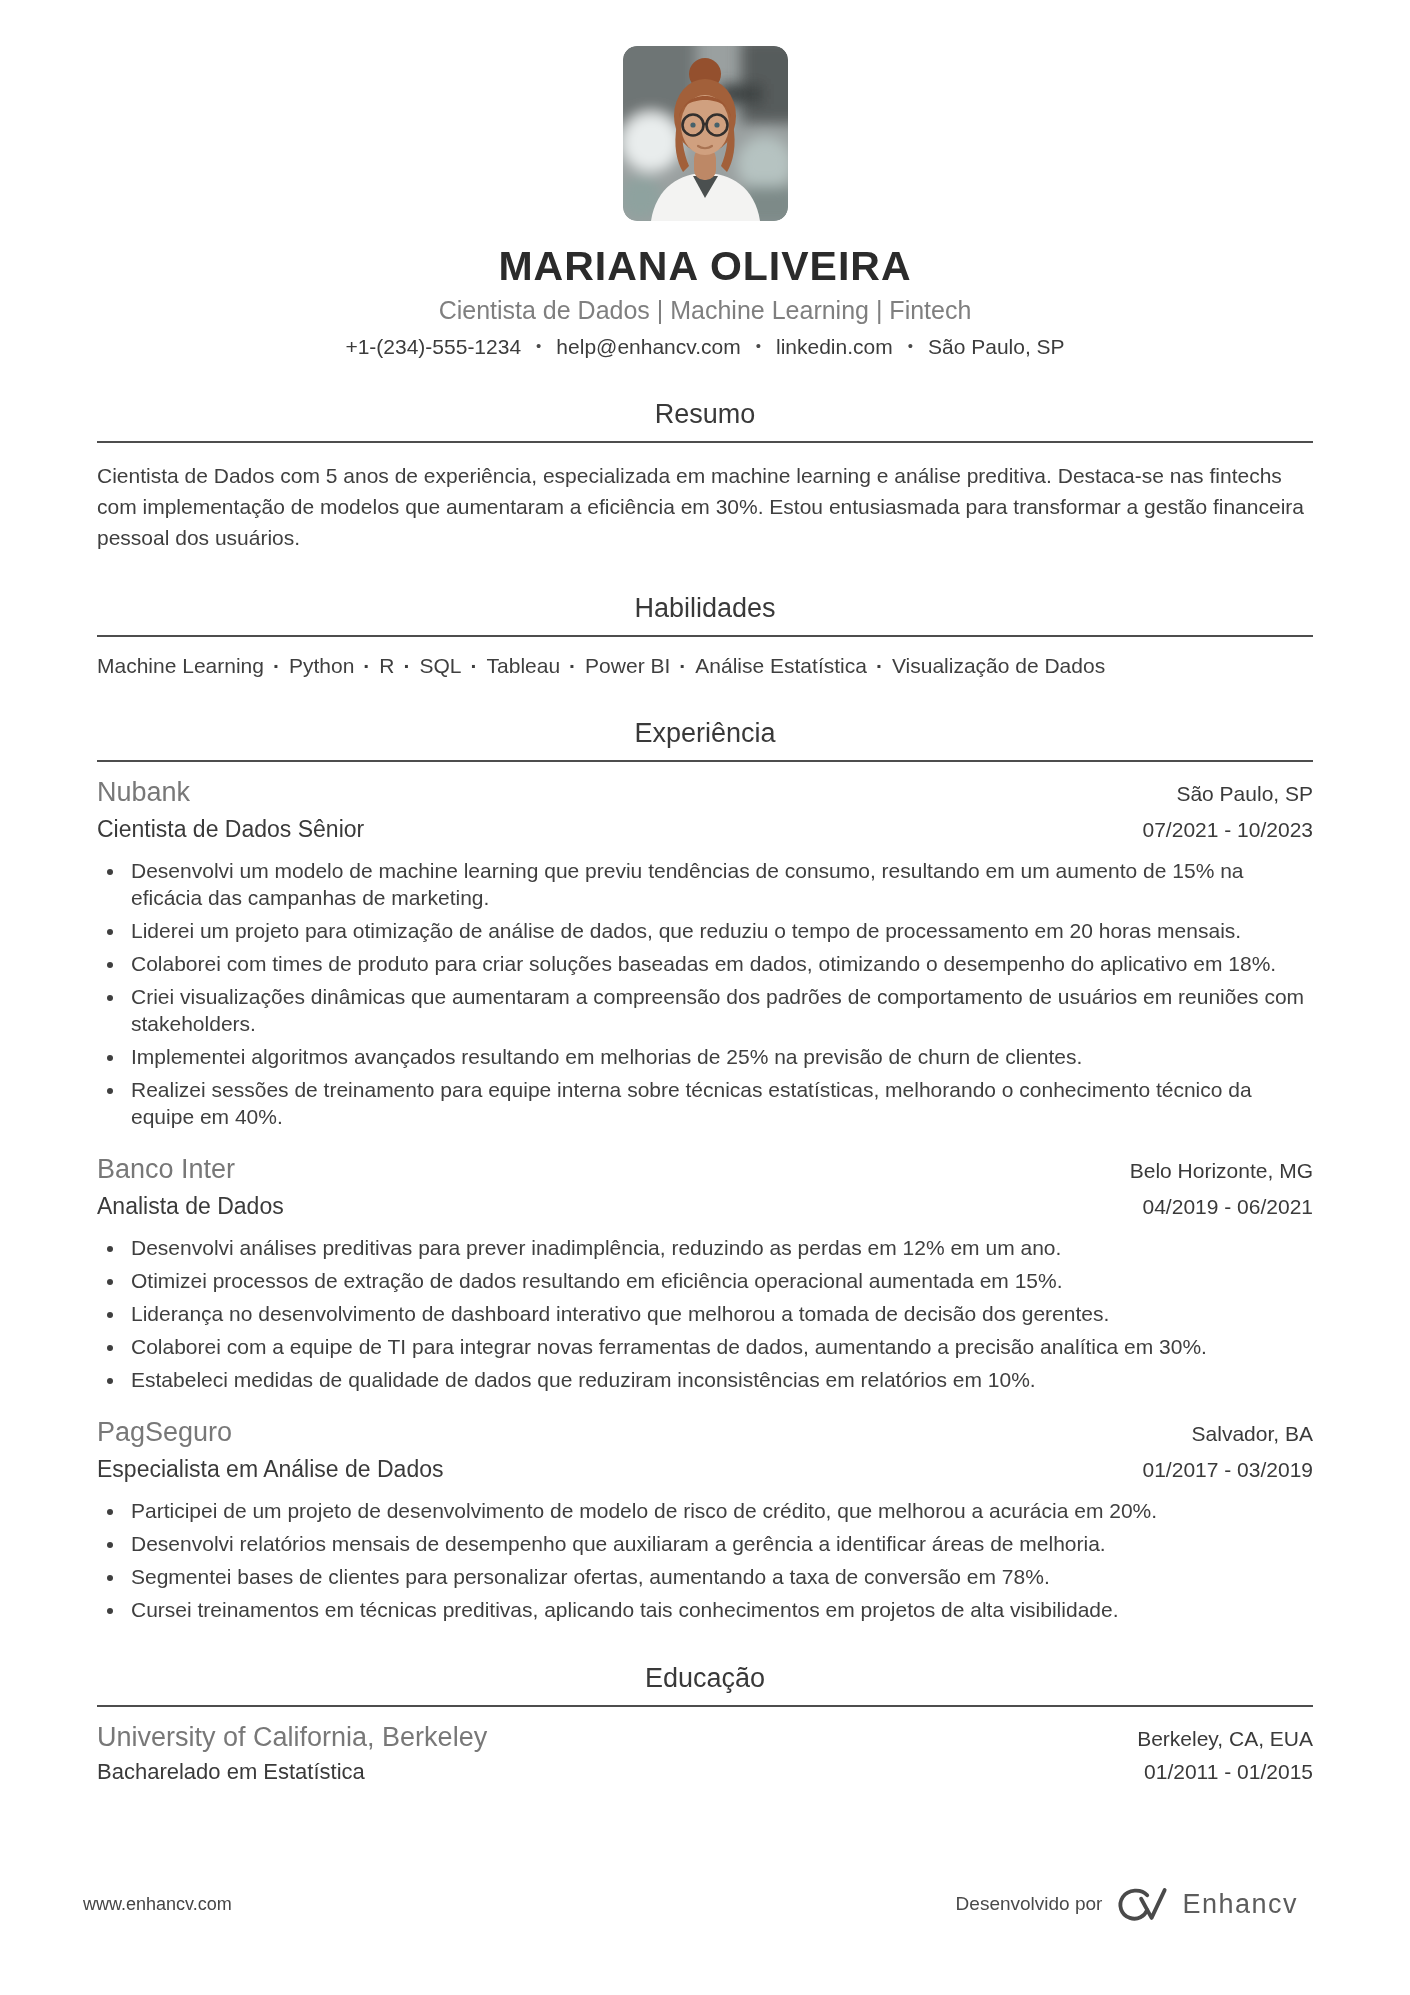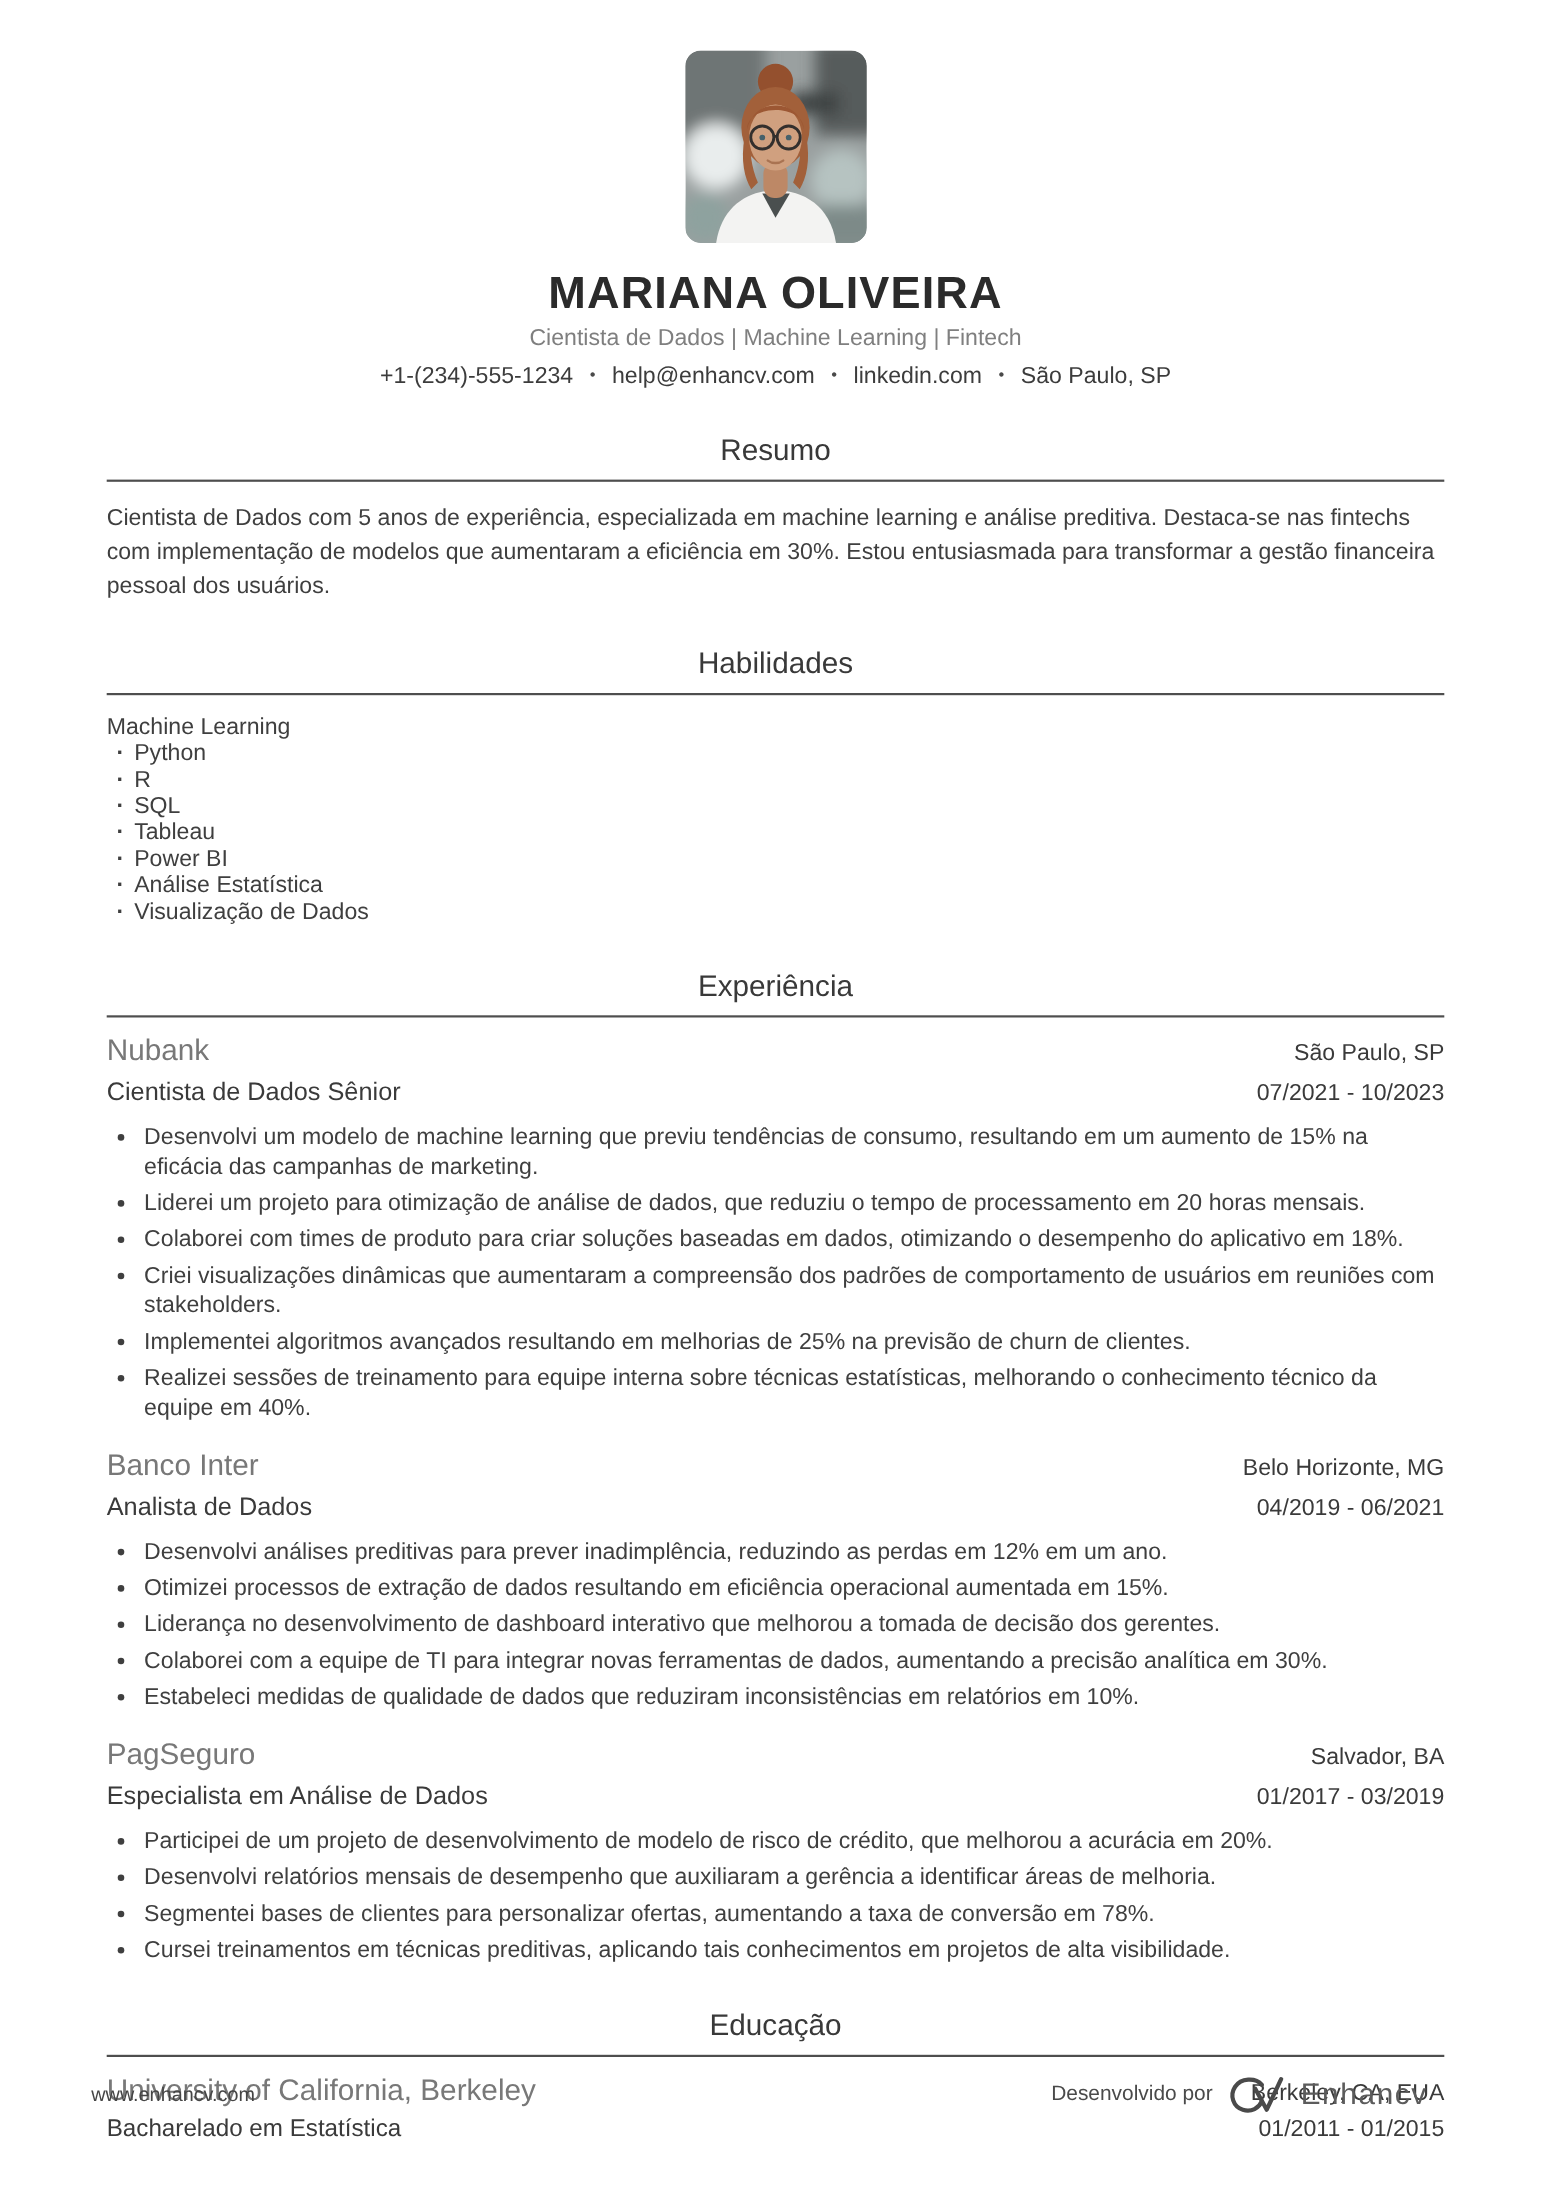--- a/index.html
+++ b/index.html
@@ -17,21 +17,21 @@
   .header { text-align:center; padding-top:46px; }
   .photo {
     width:165px; height:175px; border-radius:14px; overflow:hidden;
     margin:0 auto; display:block;
   }
   .name {
     margin-top:22px; font-size:41px; font-weight:700; letter-spacing:1px;
     color:#2b2b2b;
   }
   .subtitle {
-    margin-top:6px; font-size:21px; font-weight:400; color:#7f7f7f;
+    margin-top:6px; font-size:25px; font-weight:400; color:#7f7f7f;
   }
   .contact {
     margin-top:10px; list-style:none; display:flex; justify-content:center;
     align-items:baseline; font-size:21px; color:#3c3c3c;
   }
   .contact li + li::before {
     content:"•"; margin:0 15px; font-size:15px; color:#4a4a4a;
     position:relative; top:-3px;
   }
 
@@ -41,21 +41,21 @@
     text-align:center; font-size:27px; font-weight:400; color:#393939;
   }
   .rule {
     border:none; border-top:2px solid #4e4e4e; margin-top:11px;
   }
   .body-text {
     margin-top:17px; font-size:21px; line-height:31px; color:#3f3f3f;
   }
   .skills {
     margin-top:17px; list-style:none; display:flex; flex-wrap:wrap;
-    font-size:21px; color:#3f3f3f;flex-direction:column;
+    font-size:21px; color:#3f3f3f;
   }
   .skills li + li::before { content:"·"; margin:0 9px; font-weight:700; }
 
   
   .job { margin-top:24px; }
   .job:first-of-type { margin-top:15px; }
   .row { display:flex; justify-content:space-between; align-items:baseline; }
   .company { font-size:27px; color:#787878; }
   .role { font-size:23px; color:#3a3a3a; margin-top:8px; }
   .meta { font-size:21px; color:#3a3a3a; }

